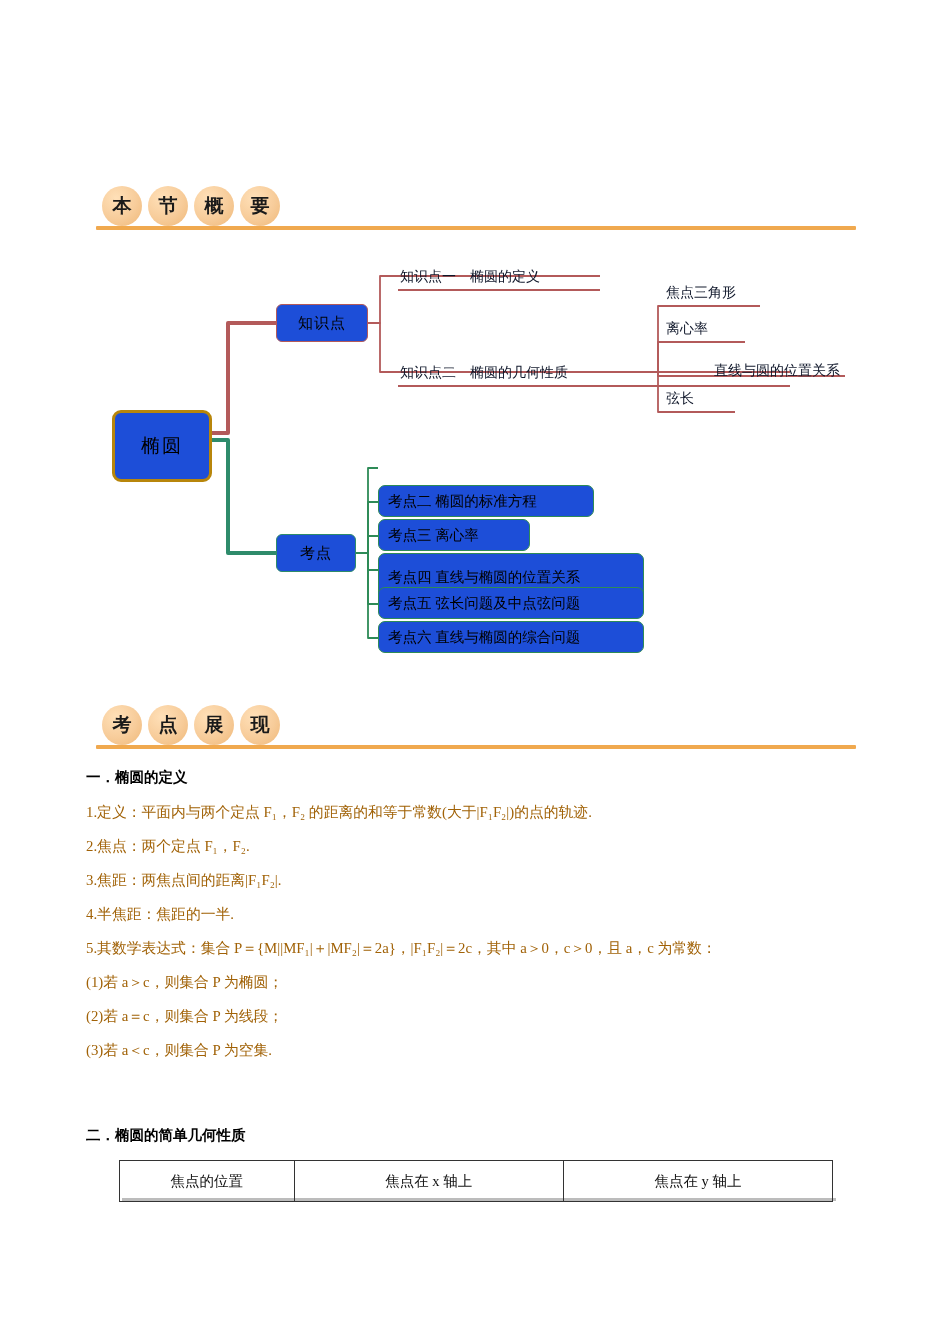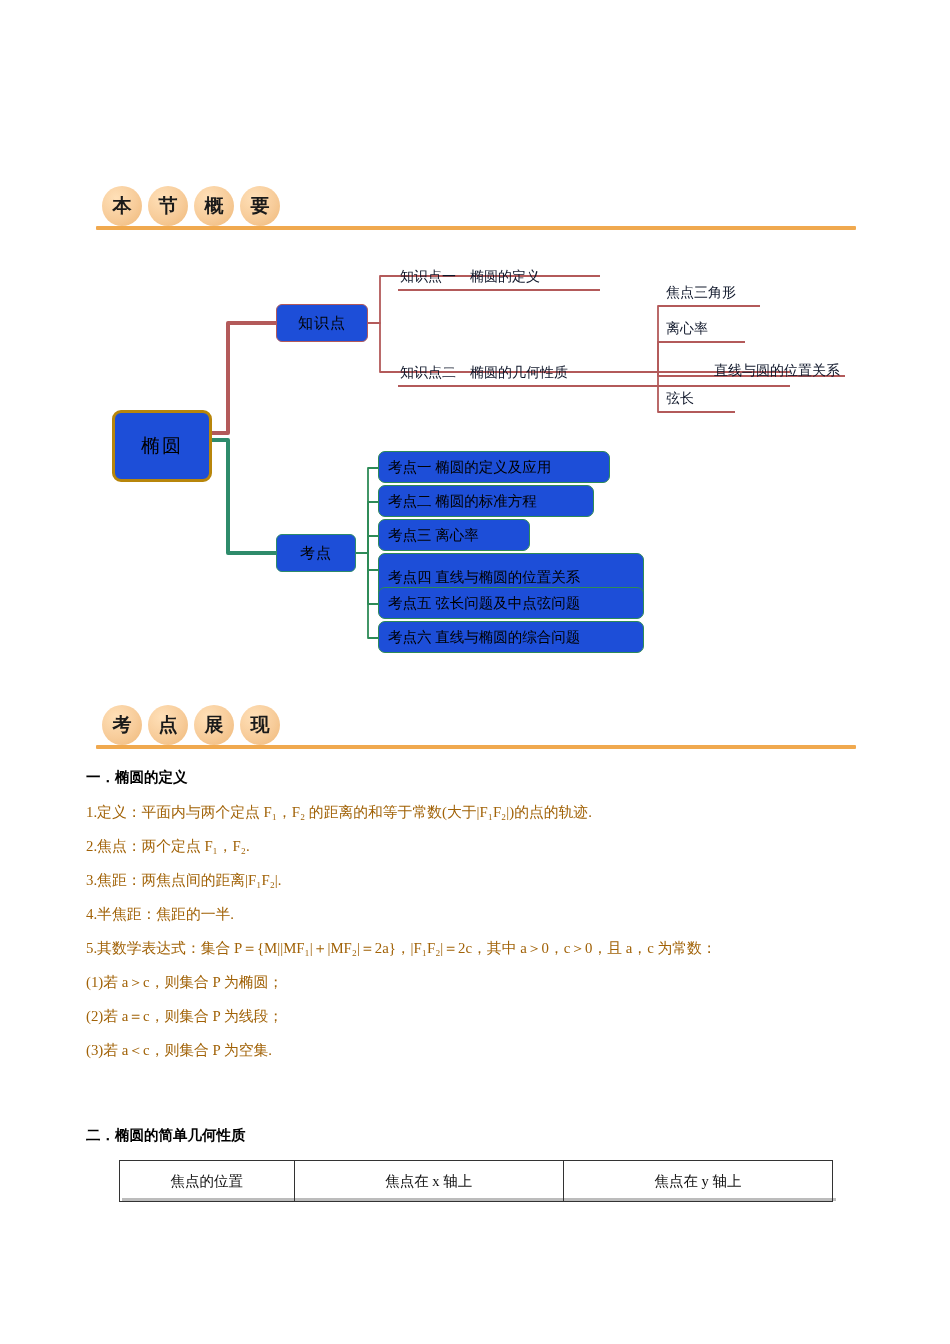--- a/index.html
+++ b/index.html
@@ -218,21 +218,20 @@
     <div class="mm-node mm-branch-green" style="left:276px; top:286px; width:80px; height:38px;">考点</div>
 
     <div class="mm-text" style="left:400px; top:20px;">知识点一　椭圆的定义</div>
     <div class="mm-text" style="left:400px; top:116px;">知识点二　椭圆的几何性质</div>
 
     <div class="mm-text" style="left:666px; top:36px;">焦点三角形</div>
     <div class="mm-text" style="left:666px; top:72px;">离心率</div>
     <div class="mm-text" style="left:666px; top:114px;margin-left:48px;">直线与圆的位置关系</div>
     <div class="mm-text" style="left:666px; top:142px;">弦长</div>
 
-    <div class="mm-node mm-leaf-green" style="left:378px; top:203px; width:232px; height:32px;">考点一  椭圆的定义及应用</div>
     <div class="mm-node mm-leaf-green" style="left:378px; top:237px; width:216px; height:32px;">考点二  椭圆的标准方程</div>
     <div class="mm-node mm-leaf-green" style="left:378px; top:271px; width:152px; height:32px;">考点三  离心率</div>
     <div class="mm-node mm-leaf-green" style="left:378px; top:305px; width:266px; height:48px;">考点四  直线与椭圆的位置关系</div>
     <div class="mm-node mm-leaf-green" style="left:378px; top:339px; width:266px; height:32px;">考点五  弦长问题及中点弦问题</div>
     <div class="mm-node mm-leaf-green" style="left:378px; top:373px; width:266px; height:32px;">考点六  直线与椭圆的综合问题</div>
   </div>
 
   <div class="section-banner" style="top:705px;">
     <div class="badges">
       <div class="badge">考</div>

